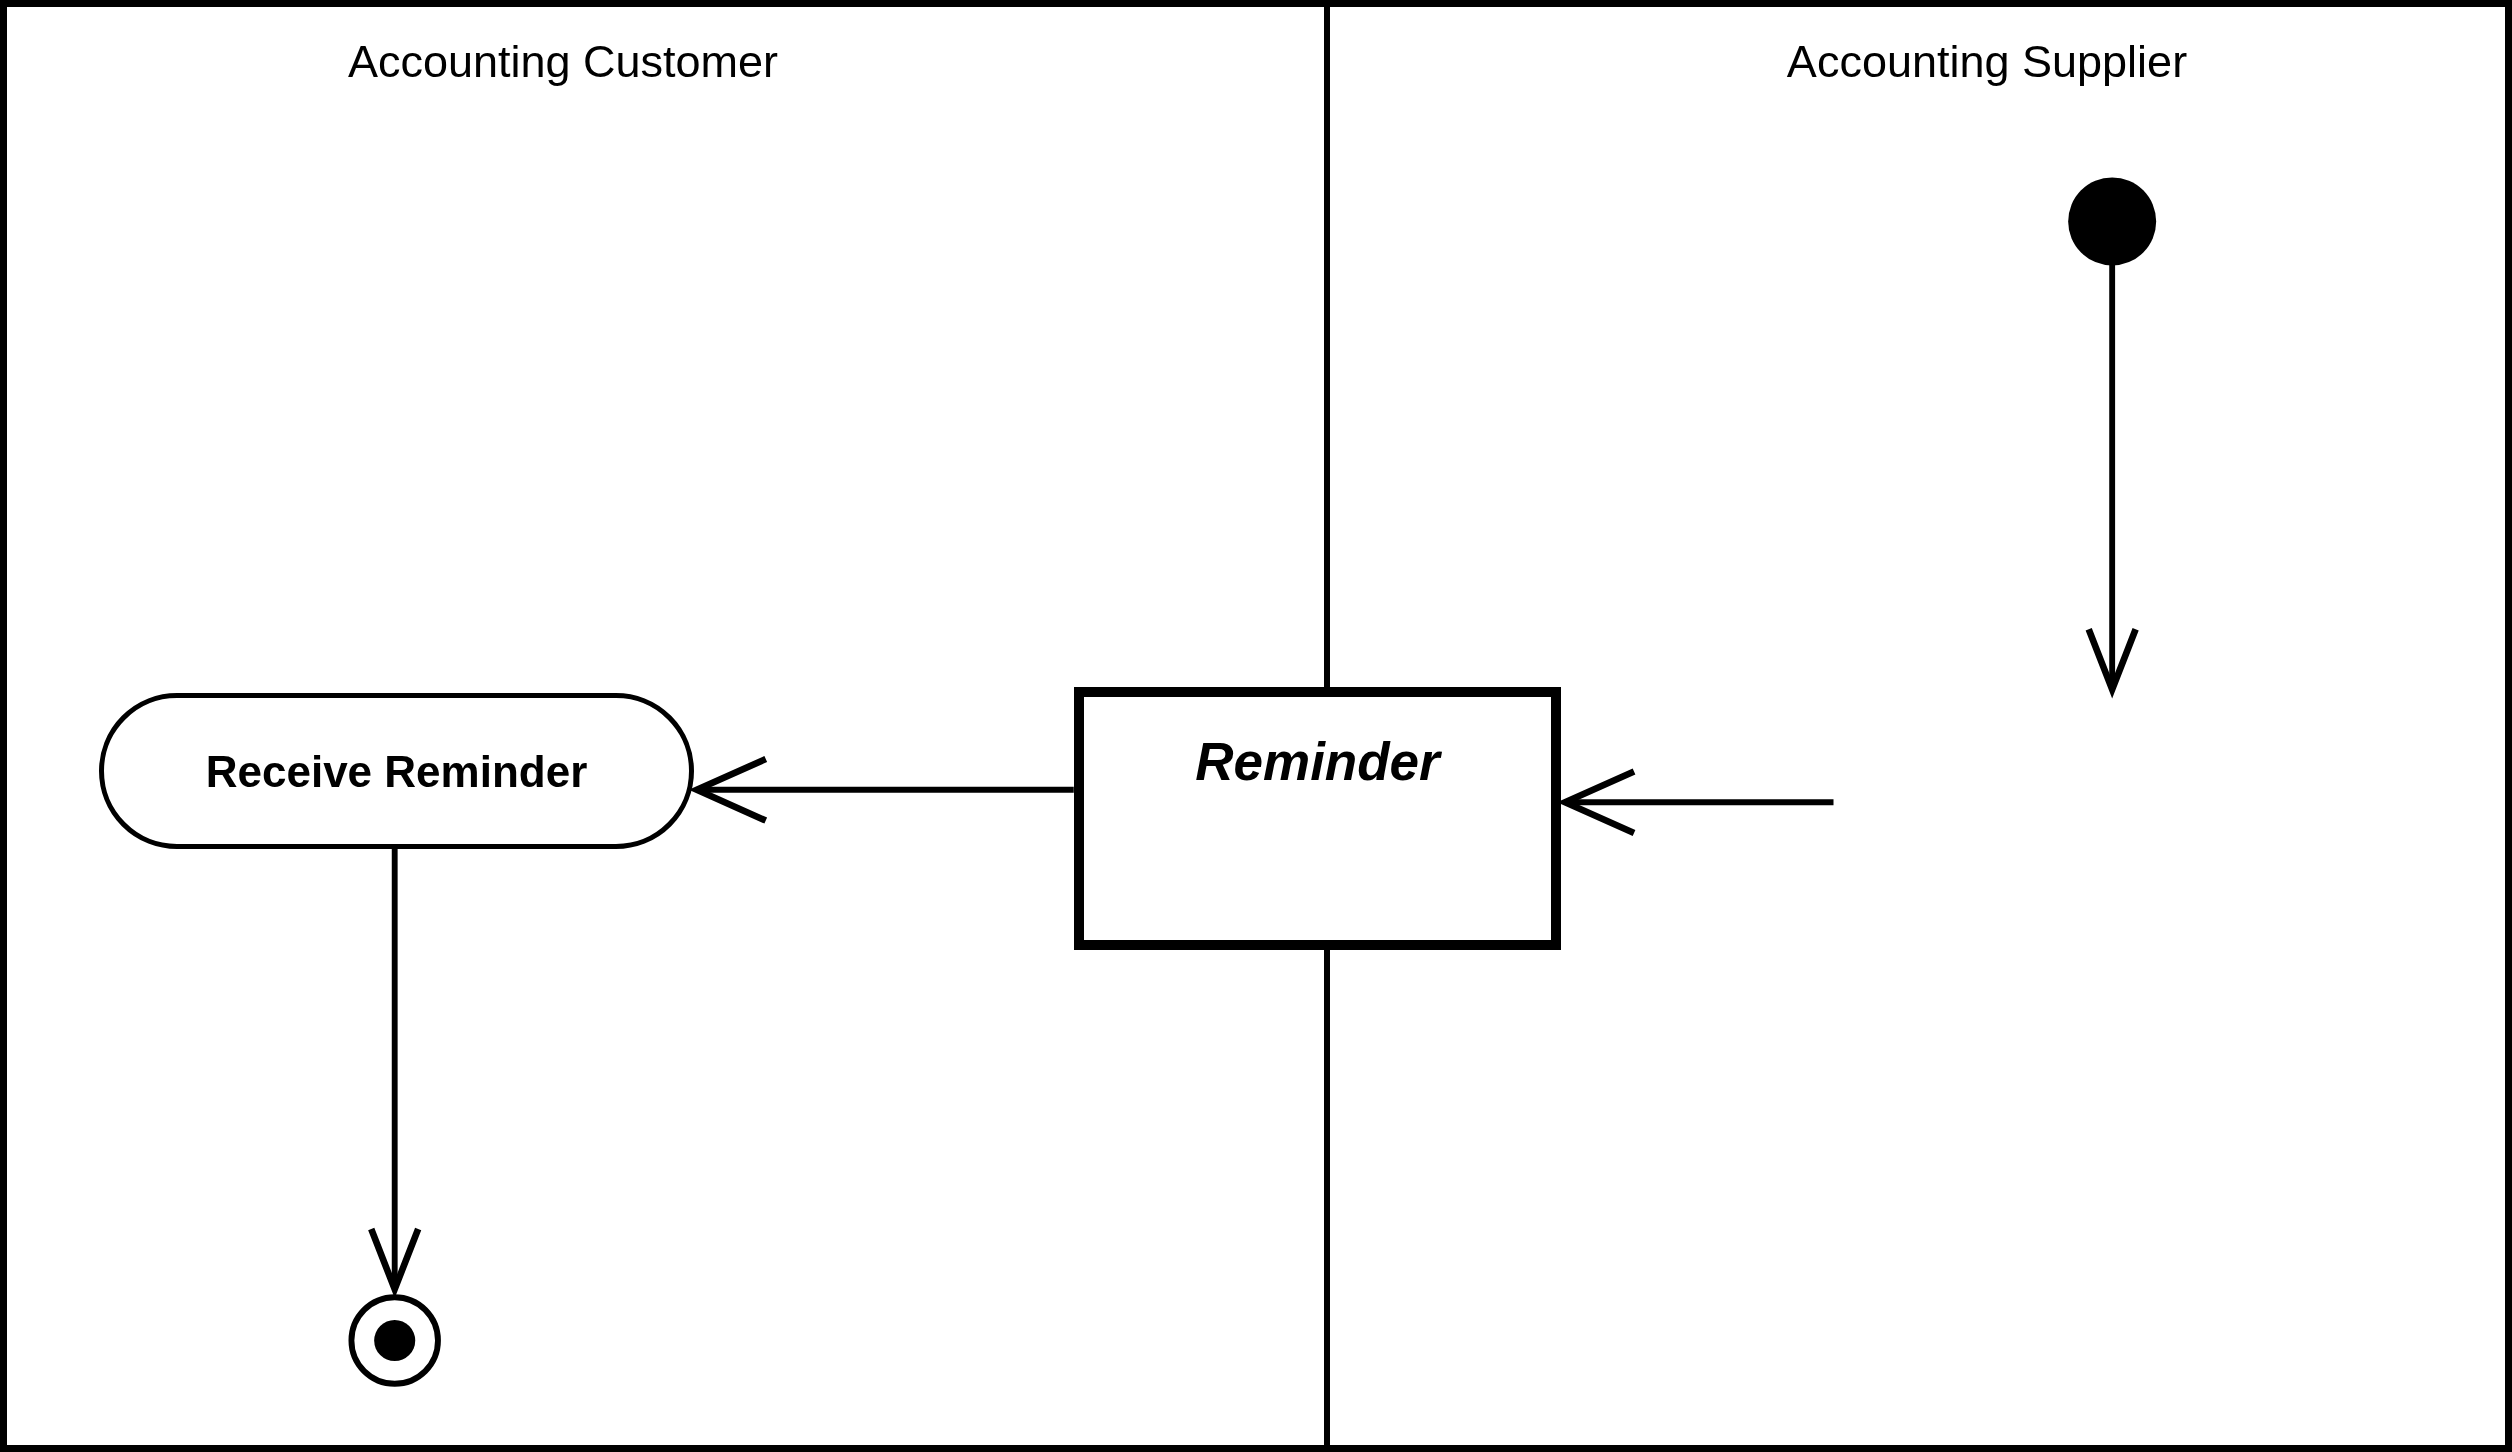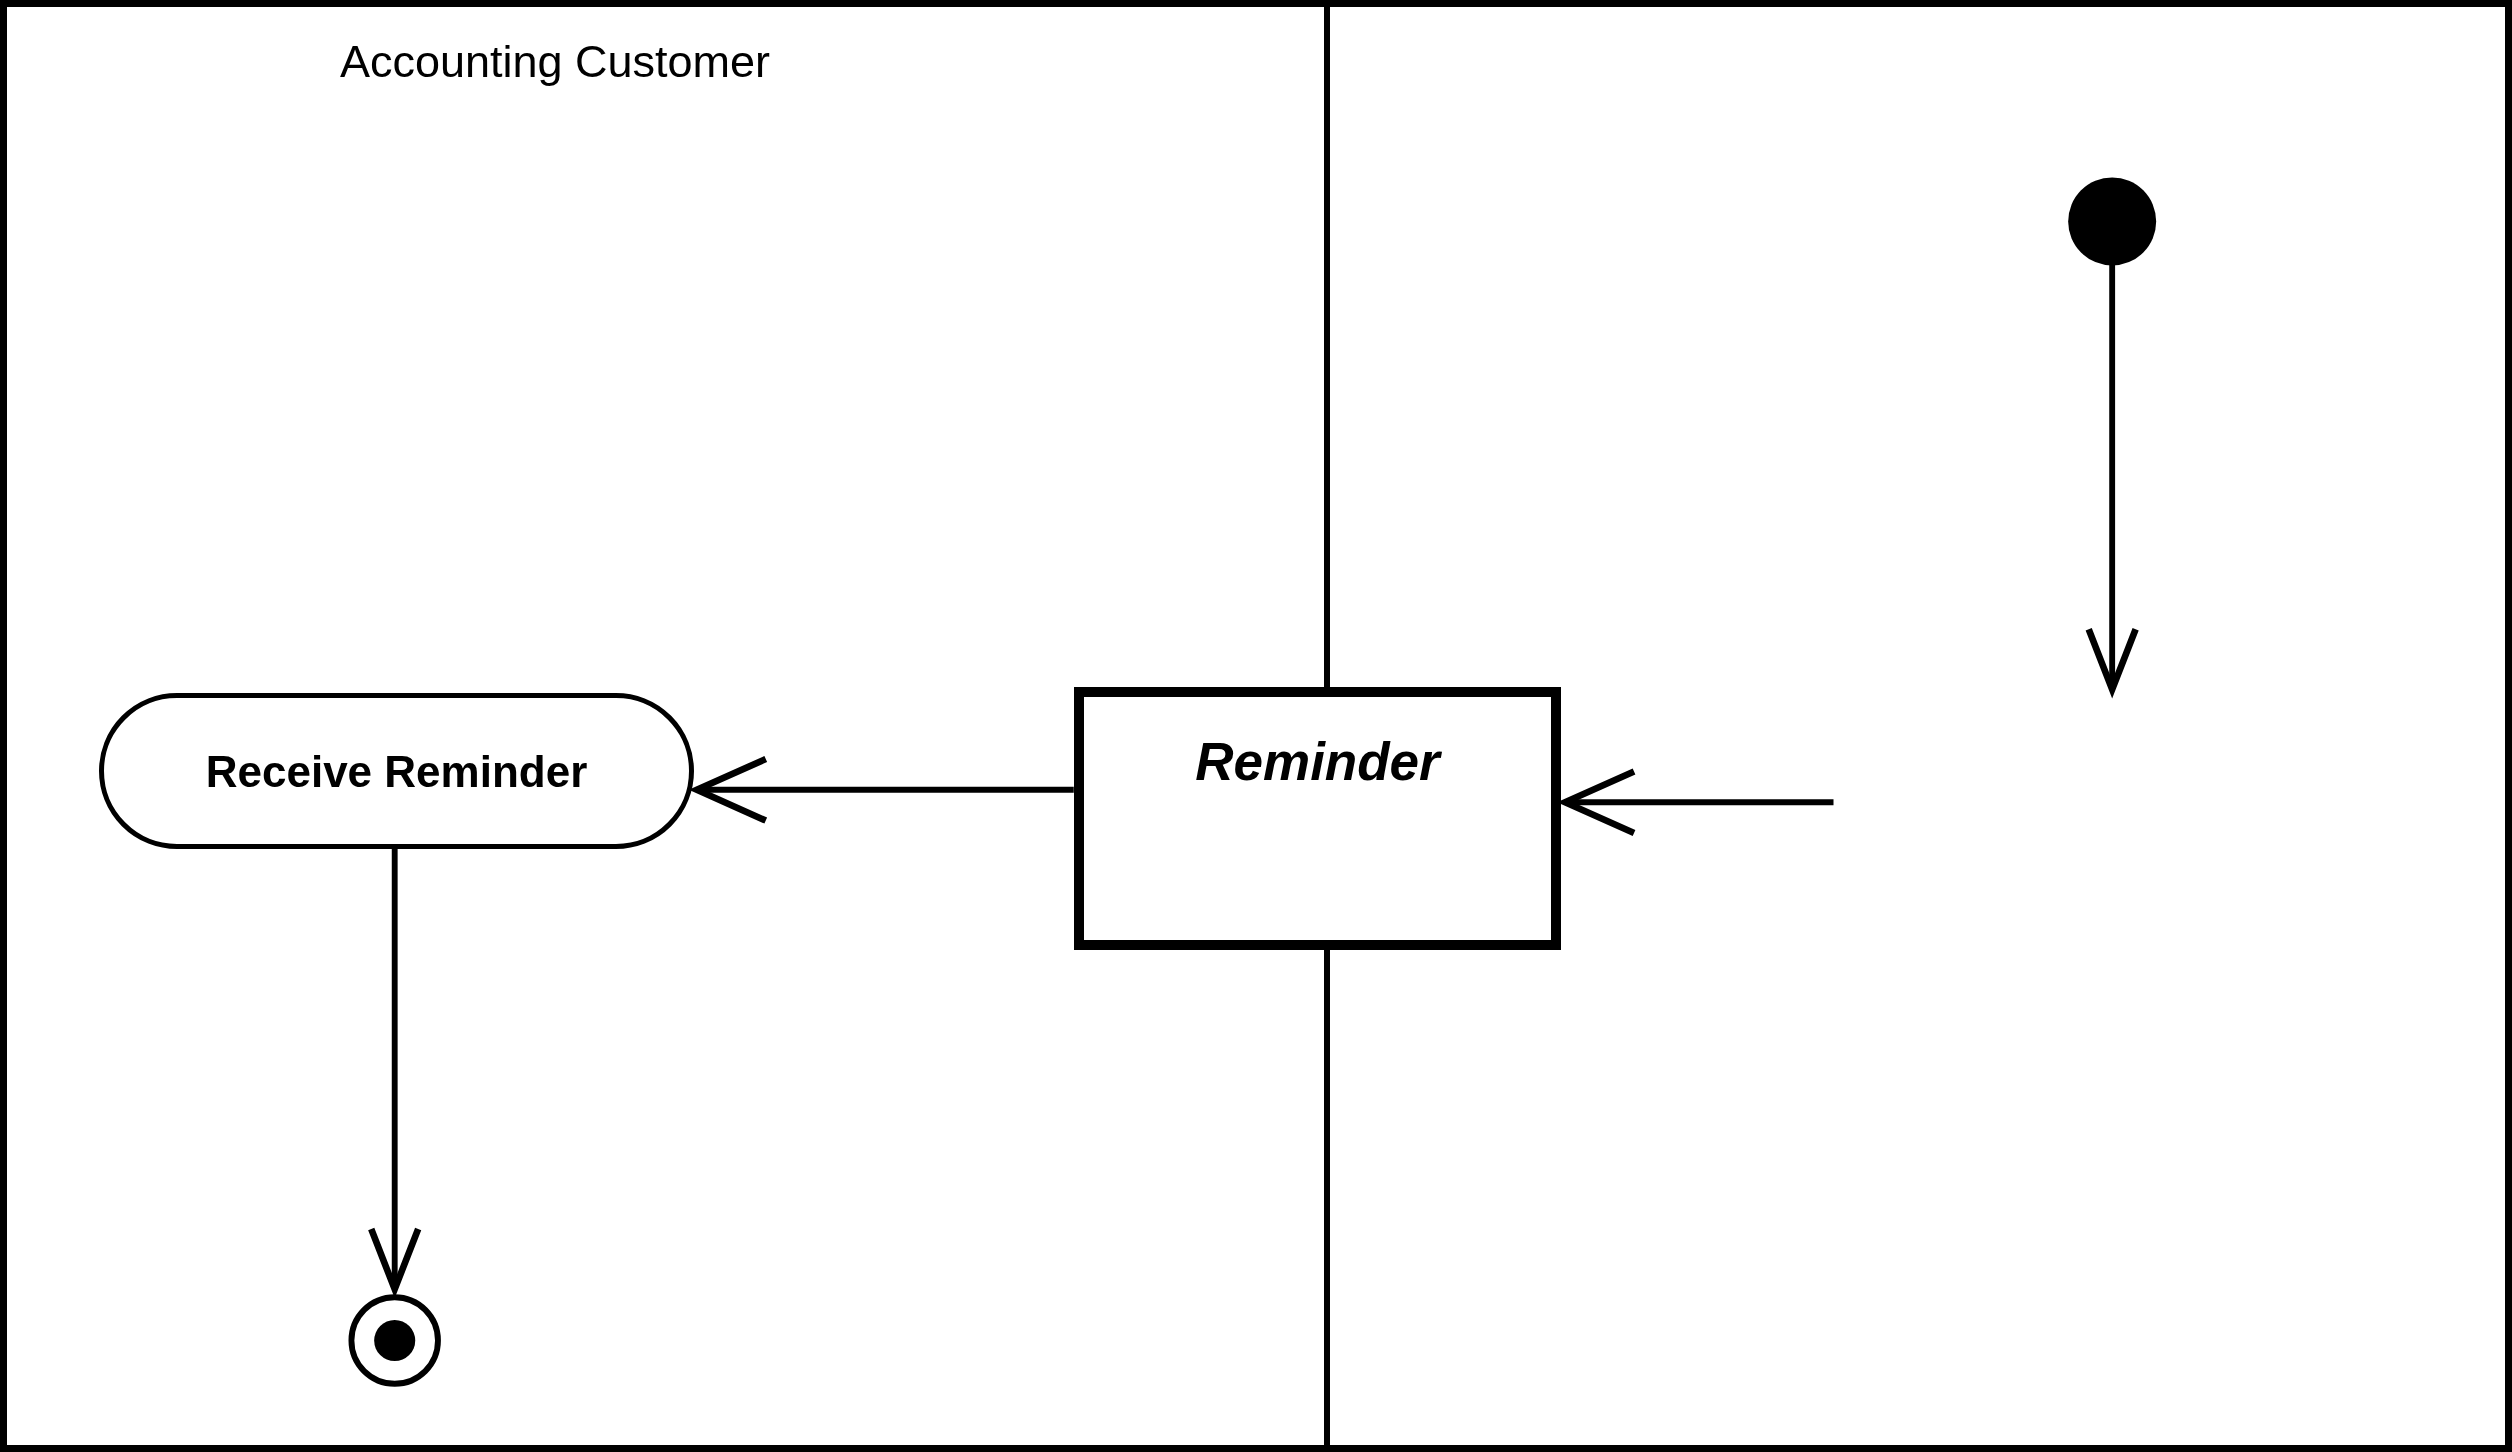--- a/index.html
+++ b/index.html
@@ -27,20 +27,21 @@
     background: #000000;
   }
   .lane-title {
     position: absolute;
     top: 28px;
     transform: translateX(-50%);
     font-size: 45px;
     font-weight: normal;
     line-height: 1.2;
     white-space: nowrap;
+    margin-left: 8px;
   }
   .lane-title.customer { left: 548px; }
   .lane-title.supplier { left: 1972px; }
   svg.connectors {
     position: absolute;
     left: -7.3px;
     top: -7.3px;
     width: 2512px;
     height: 1452px;
   }
@@ -90,20 +91,21 @@
 </style>
 </head>
 <body>
 
 <div class="canvas">
 
   <div class="lane-divider"></div>
 
   <div class="lane-title customer">Accounting Customer</div>
 
+  <div class="lane-title supplier">Accounting Supplier</div>
 
   <svg class="connectors" viewBox="0 0 3425 1980">
 
     <circle cx="2880" cy="302" r="60" fill="#000000"></circle>
 
     <line x1="2880" y1="358" x2="2880" y2="936" stroke="#000000" stroke-width="8"></line>
     <polyline points="2848,858 2880,940 2912,858" fill="none" stroke="#000000" stroke-width="9"></polyline>
 
     <line x1="2500" y1="1094" x2="2134" y2="1094" stroke="#000000" stroke-width="8"></line>
     <polyline points="2228,1052 2134,1094 2228,1136" fill="none" stroke="#000000" stroke-width="9"></polyline>

